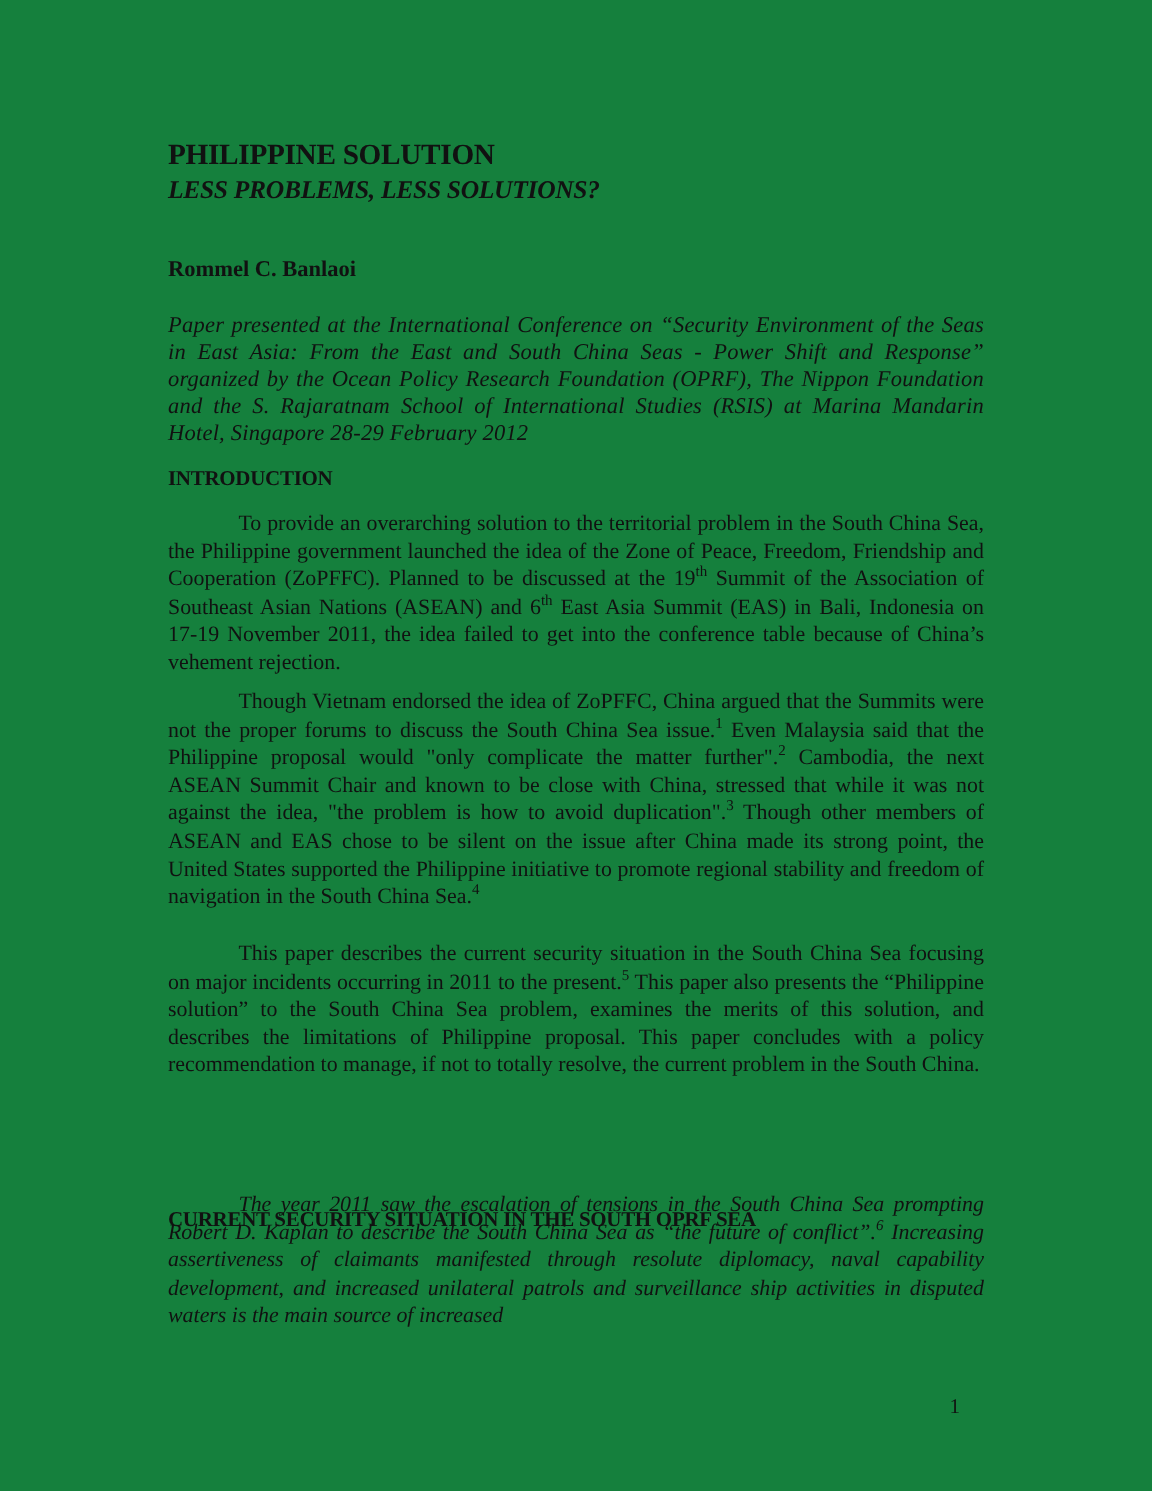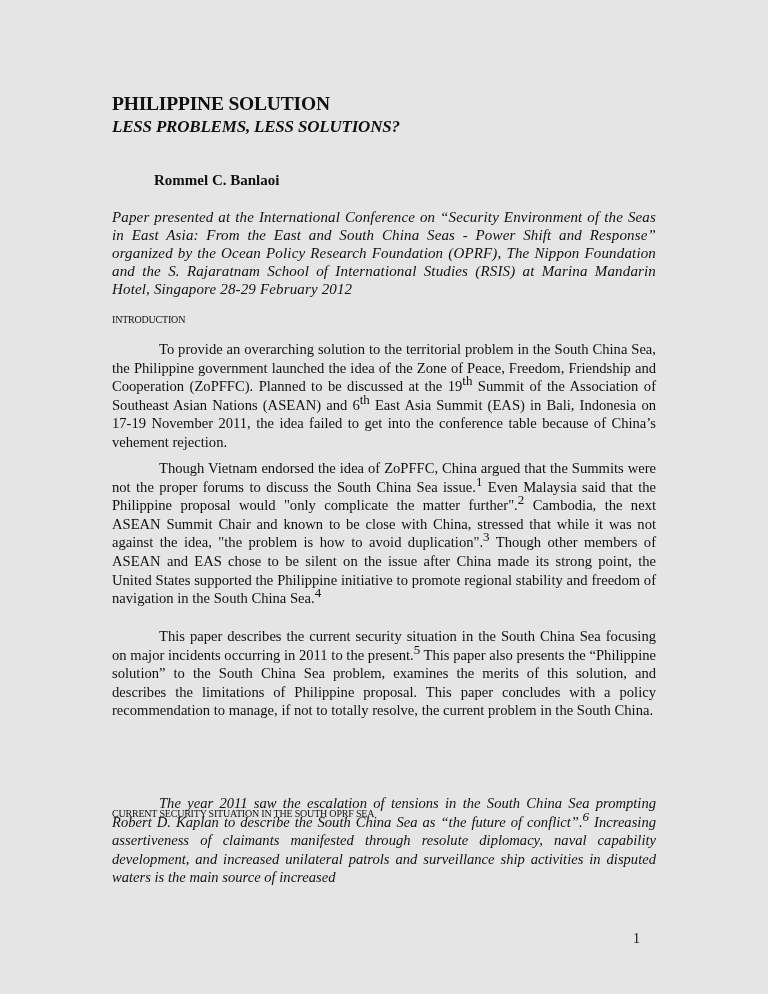--- a/index.html
+++ b/index.html
@@ -1,45 +1,45 @@
 <!DOCTYPE html>
 <html><head>
 <meta charset="utf-8">
 <style>
   html, body { margin: 0; padding: 0; background: #ffffff; }
   body { width: 768px; height: 994px; position: relative; overflow: hidden; }
   .page {
     position: absolute; left: 0; top: 0; width: 768px; height: 994px;
-    background: #e5e5e5; color: #111;
+    background: #15803d; color: #111;
     font-family: "Liberation Serif", "DejaVu Serif", serif;
   }
   .col { position: absolute; left: 112px; width: 544px; }
   .title {
     top: 92px; font-weight: bold; font-size: 19.5px; line-height: 23px;
     letter-spacing: -0.2px;
   }
   .title .sub { font-style: italic; font-size: 17px; line-height: 23px; display:block; }
   .title .ln { display: block; }
-  .author { top: 170px; font-weight: bold; font-size: 15px; line-height: 20px; margin-left: 42px; }
+  .author { top: 170px; font-weight: bold; font-size: 15px; line-height: 20px; }
   .note {
     top: 208px; font-style: italic; font-size: 15px; line-height: 18px;
     text-align: justify; text-align-last: left; letter-spacing: 0.15px;
   }
-  .heading { font-weight: normal; font-size: 10px; line-height: 20px; letter-spacing: -0.2px; }
+  .heading { font-weight: bold; font-size: 14px; line-height: 20px; letter-spacing: -0.2px; }
   .h-intro { top: 310px; }
   .h-current { top: 804px; }
   .para {
     font-size: 14.6px; line-height: 18.6px; text-align: justify;
     text-indent: 47px; margin: 0;
   }
   .p1 { top: 340px; }
   .p2 { top: 459px; }
   .p3 { top: 627px; }
   .p4 { top: 794px; font-style: italic; }
-  sup { font-size: 13px; line-height: 0; vertical-align: 6px; }
+  sup { font-size: 10px; line-height: 0; vertical-align: 6px; }
   .pagenum { position: absolute; top: 931px; left: 620px; width: 20px; text-align: right; font-size: 14px; }
 </style>
 </head>
 <body>
 
 <div class="page">
 
   <div class="col title">
     <span class="ln">PHILIPPINE SOLUTION</span>
     <span class="sub">LESS PROBLEMS, LESS SOLUTIONS?</span>

